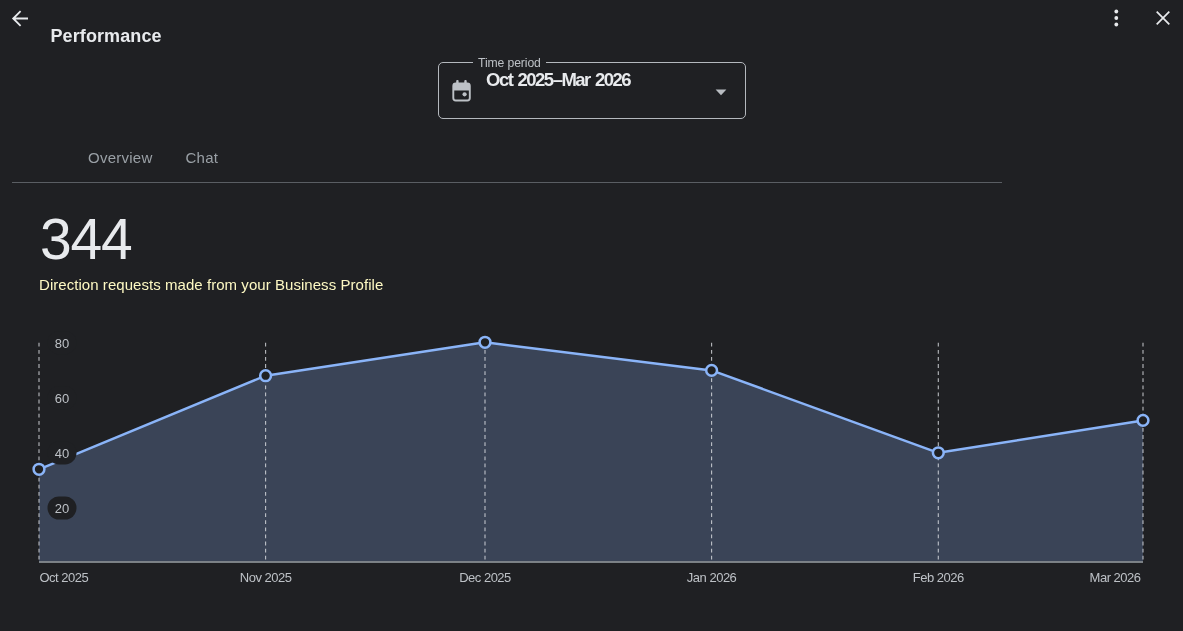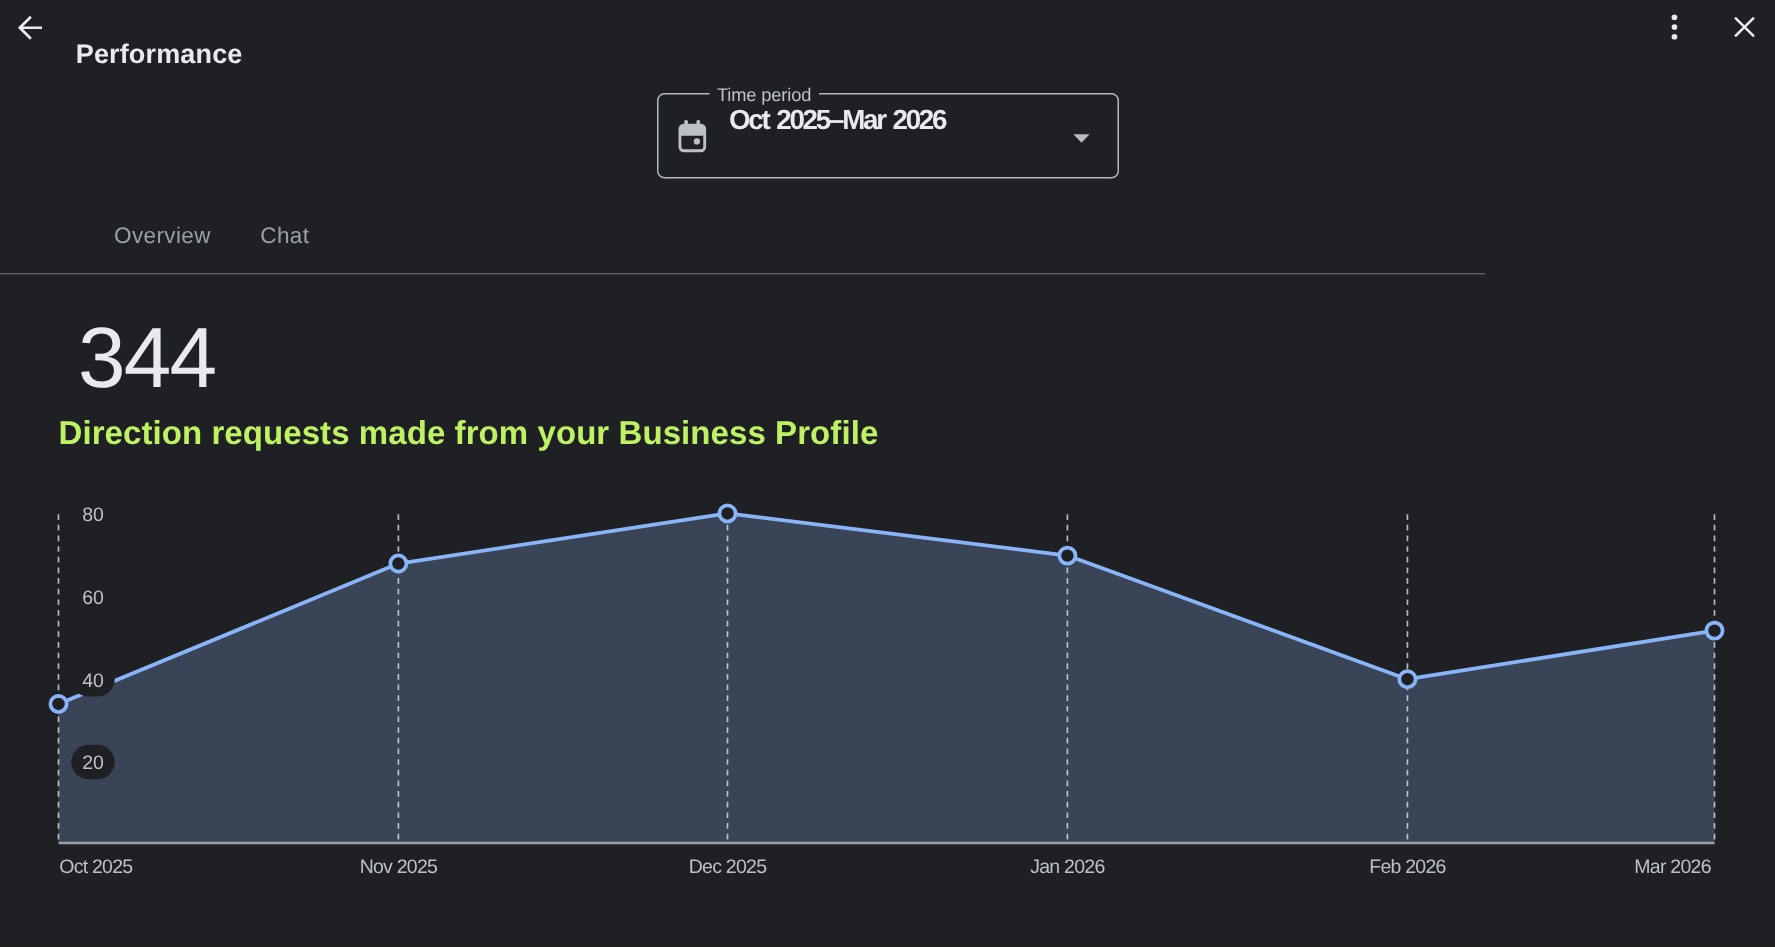--- a/index.html
+++ b/index.html
@@ -30,45 +30,45 @@
   font-size:12.2px; color:#bdc1c6; letter-spacing:-0.1px;margin-left:24px;
 }
 #tp-text {
   position:absolute; left:47px; top:8px;
   font-size:18.5px; font-weight:700; color:#e8eaed; letter-spacing:-1.5px; word-spacing:1.5px; line-height:1;
 }
 #tp-arrow { position:absolute; left:276px; top:25.5px; }
 
 
 #tabs {
-  left:0; top:140px; width:990px; height:42.5px;
+  left:12px; top:140px; width:990px; height:42.5px;
   border-bottom:1px solid #5a5e63;
   padding-left:60px;
   display:flex;
 }
 .tab {
   height:42.5px; padding:0 16px 7px 16px;
   display:flex; align-items:center;
   font-size:15px; font-weight:500; color:#9aa0a6; letter-spacing:0.25px;
   position:relative; white-space:nowrap;
 }
 .tab.active { color:#8ab4f8; }
 .tab.active::after {
   content:""; position:absolute; left:16px; right:16px; bottom:0; height:4px;
   background:#8ab4f8; border-radius:4px 4px 0 0;
 }
 
 
 #big {
   left:40px; top:211px;
-  font-size:57px; font-weight:400; color:#e8eaed; letter-spacing:-1.2px; line-height:1;margin-left:12px;
+  font-size:57px; font-weight:400; color:#e8eaed; letter-spacing:-1.2px; line-height:1;
 }
 #sub {
   left:39px; top:277px;
-  font-size:22px; font-weight:700; color:#bef264; letter-spacing:0.05px; line-height:1.05;
+  font-size:15px; font-weight:400; color:#fef9c3; letter-spacing:0.05px; line-height:1.05;
 }
 
 #chart { left:0; top:0; width:1183px; height:631px; }
 </style>
 </head>
 <body>
 
 <svg class="abs" style="left:11px; top:10px;" width="18" height="17" viewBox="0 0 18 17">
   <path d="M9.6 1.2 L2.2 8.5 L9.6 15.8 M2.6 8.5 L17 8.5" stroke="#e8eaed" stroke-width="1.8" fill="none"></path>
 </svg>

